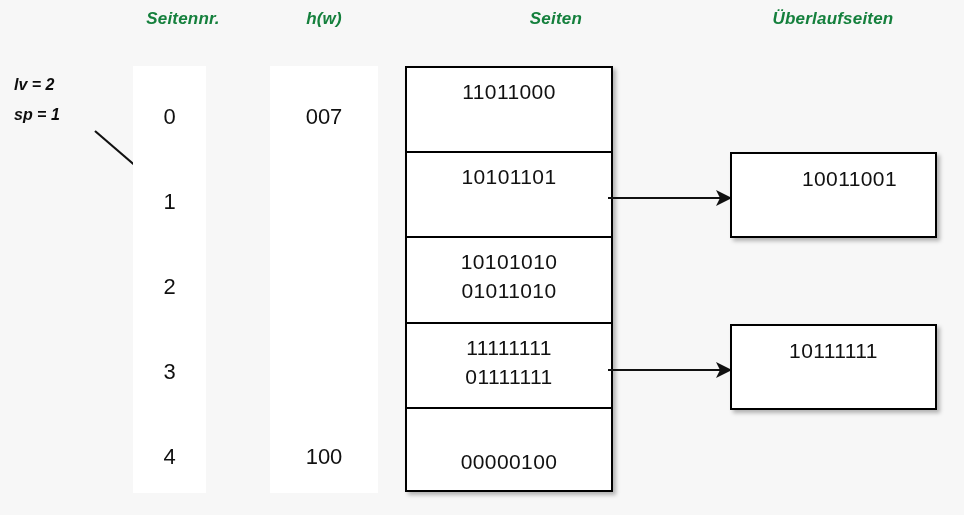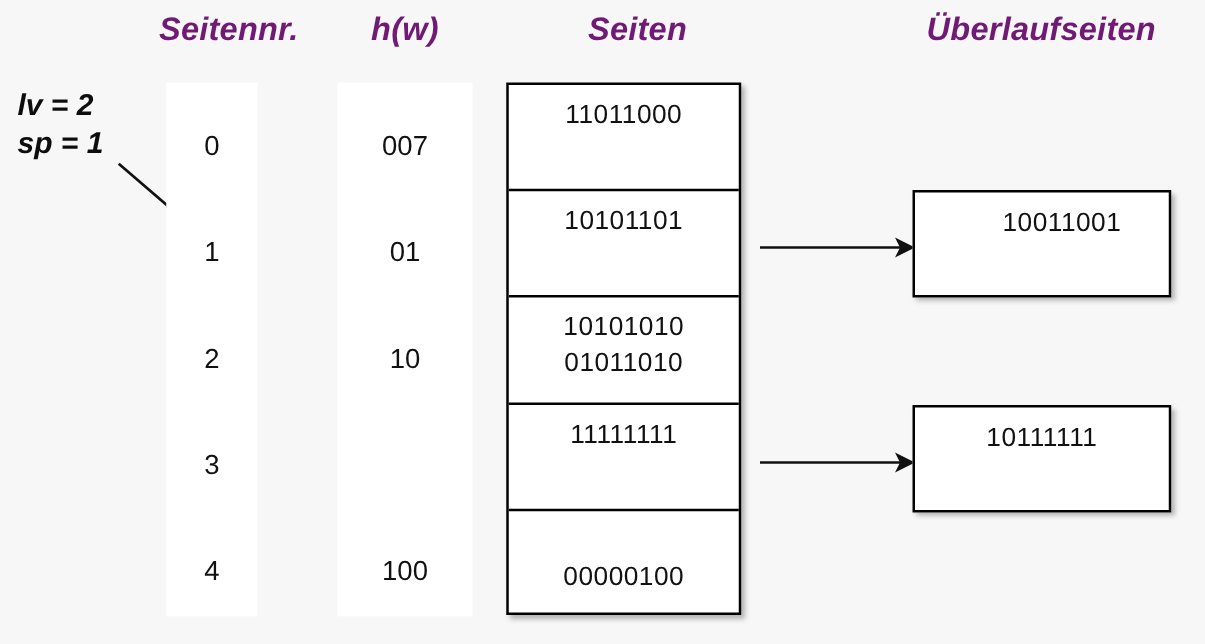--- a/index.html
+++ b/index.html
@@ -19,40 +19,40 @@
     width: 964px;
     height: 515px;
     background: #f7f7f7;
   }
 
   
   .col-header {
     position: absolute;
     font-style: italic;
     font-weight: 600;
-    font-size: 26px;
+    font-size: 17px;
     letter-spacing: 0.2px;
-    color: #701a75;
+    color: #15803d;
     text-align: center;
     white-space: nowrap;
     line-height: 1;
   }
   #hdr-seitennr { left: 113px; top: 10px; width: 140px; }
   #hdr-hw       { left: 264px; top: 10px; width: 120px; }
-  #hdr-seiten   { left: 438px; top: 10px; width: 144px; }
+  #hdr-seiten   { left: 438px; top: 10px; width: 144px; text-align: right; }
   #hdr-ueber    { left: 723px; top: 10px; width: 220px; }
 
   
   .param-block {
     position: absolute;
     left: 14px;
     top: 70px;
     font-style: italic;
     font-weight: 600;
-    font-size: 24px;
+    font-size: 16px;
     line-height: 30px;
     color: #0d0d0d;
     white-space: nowrap;
   }
   .param-line { display: block; }
 
   .param-arrow {
     position: absolute;
     left: 92px;
     top: 128px;
@@ -85,21 +85,21 @@
   .r1 { top: 125px; }
   .r2 { top: 210px; }
   .r3 { top: 295px; }
   .r4 { top: 380px; }
 
   
   #pages-stack {
     position: absolute;
     left: 405px;
     top: 66px;
-    width: 188px;
+    width: 208px;
     height: 426px;
     background: #ffffff;
     border: 2px solid #000;
     box-sizing: border-box;
     box-shadow: 3px 3px 4px rgba(0,0,0,0.28);
   }
   .page-cell {
     position: relative;
     box-sizing: border-box;
     height: 85.2px;
@@ -173,39 +173,38 @@
   <div class="strip" id="strip-seitennr">
     <div class="strip-cell r0">0</div>
     <div class="strip-cell r1">1</div>
     <div class="strip-cell r2">2</div>
     <div class="strip-cell r3">3</div>
     <div class="strip-cell r4">4</div>
   </div>
 
   <div class="strip" id="strip-hw">
     <div class="strip-cell r0">007</div>
-    <div class="strip-cell r1">01</div>
-    <div class="strip-cell r2">10</div>
     <div class="strip-cell r4">100</div>
   </div>
 
   <div id="pages-stack">
     <div class="page-cell">
       <span class="page-line">11011000</span>
       <span class="page-line"></span>
     </div>
     <div class="page-cell">
       <span class="page-line">10101101</span>
     </div>
     <div class="page-cell">
       <span class="page-line">10101010</span>
       <span class="page-line">01011010</span>
     </div>
     <div class="page-cell">
       <span class="page-line">11111111</span>
+      <span class="page-line">01111111</span>
     </div>
     <div class="page-cell">
       <span class="page-line">00000100</span>
       <span class="page-line"></span>
     </div>
   </div>
 
   <svg class="connector" id="connector-0" viewBox="0 0 128 24">
     <line x1="0" y1="12" x2="122" y2="12" stroke="#111" stroke-width="2"></line>
     <path d="M 124 12 L 108 4 L 112 12 L 108 20 Z" fill="#111"></path>

